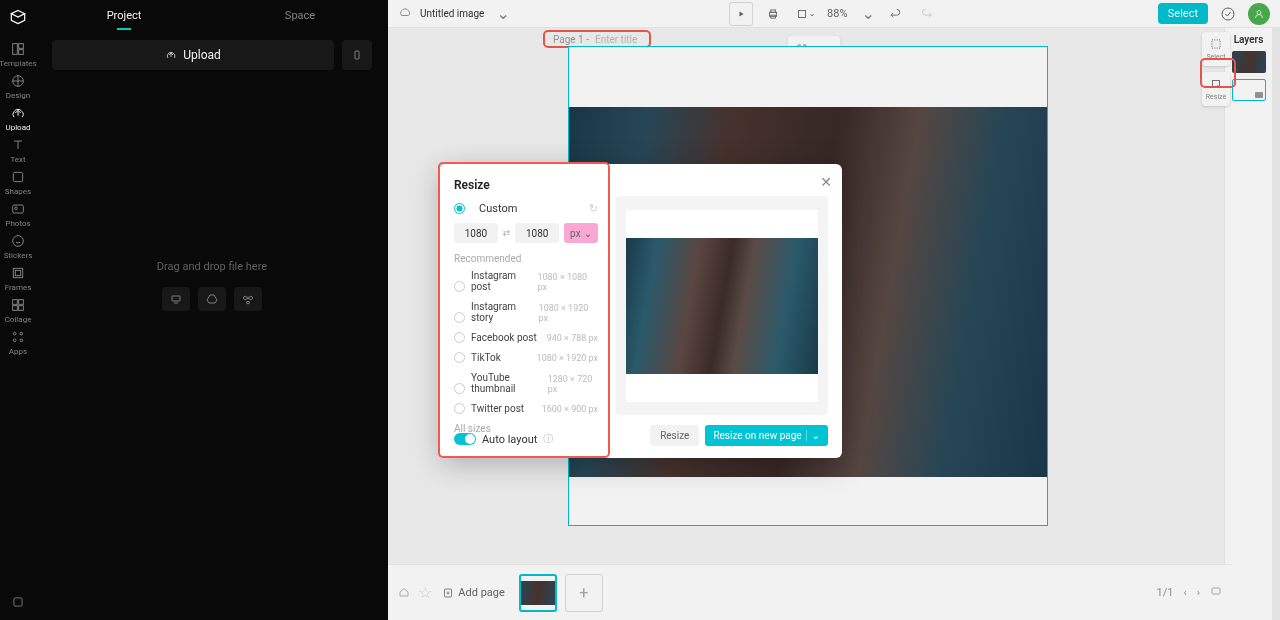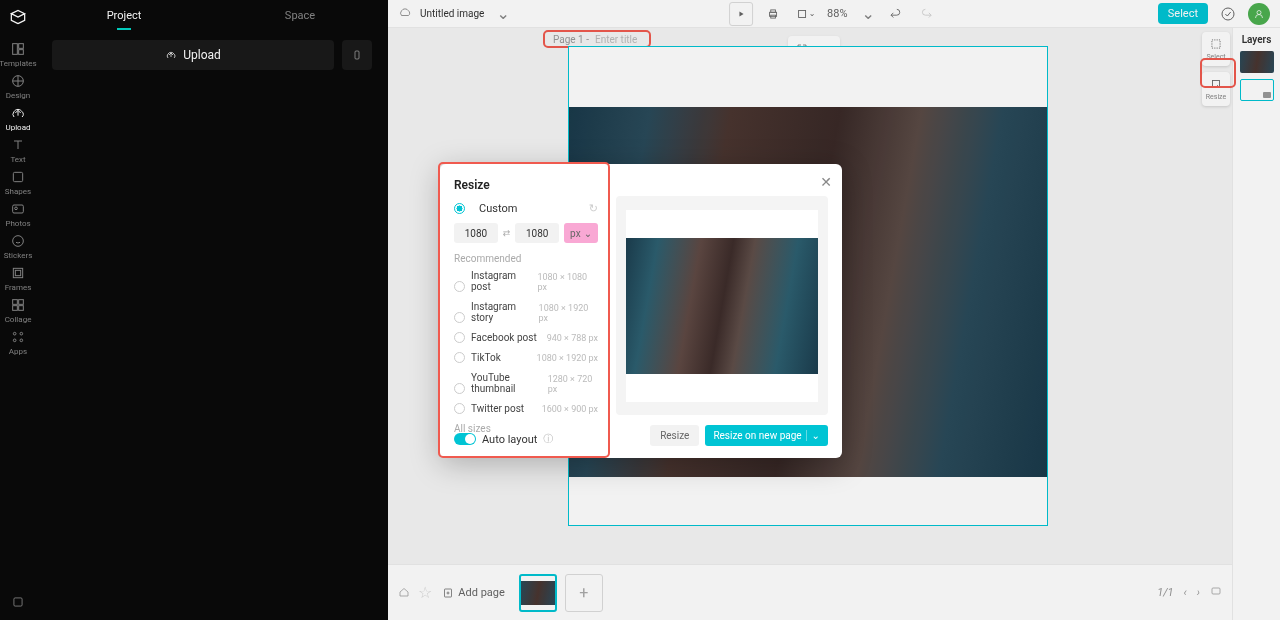--- a/index.html
+++ b/index.html
@@ -55,37 +55,37 @@
 .canvas-img { position: absolute; top: 60px; left: 0; right: 0; height: 370px; background: linear-gradient(100deg, #1a3a4a 0%, #2a4a5a 15%, #4a3530 30%, #3a2a28 50%, #5a4a45 65%, #2a4a5a 80%, #1a3a4a 100%); }
 
 
 .right-tools { position: absolute; right: 48px; top: 32px; width: 30px; display: flex; flex-direction: column; gap: 6px; z-index: 3; }
 .rt-item { width: 28px; background: #fff; border-radius: 4px; box-shadow: 0 1px 3px rgba(0,0,0,0.15); display: flex; flex-direction: column; align-items: center; justify-content: center; padding: 5px 0; cursor: pointer; gap: 2px; }
 .rt-item svg { width: 14px; height: 14px; color: #666; }
 .rt-label { font-size: 7px; color: #888; }
 .red-box-2 { position: absolute; right: 44px; top: 58px; width: 36px; height: 30px; border: 2px solid #f05a4f; border-radius: 5px; z-index: 6; }
 
 
-.layers-panel { position: absolute; right: 0; top: 28px; width: 48px; bottom: 0; background: #fff; border-left: 1px solid #eee; padding: 6px; display: flex; flex-direction: column; align-items: center; gap: 6px; }
+.layers-panel { position: absolute; right: 8px; top: 28px; width: 48px; bottom: 0; background: #fff; border-left: 1px solid #eee; padding: 6px; display: flex; flex-direction: column; align-items: center; gap: 6px; }
 .layers-title { font-size: 10px; font-weight: 600; color: #333; }
 .layer-thumb { width: 34px; height: 22px; border-radius: 2px; cursor: pointer; }
 .layer-thumb.img { background: linear-gradient(100deg, #2a4a5a, #4a3530, #2a4a5a); }
 .layer-thumb.blank { background: #fff; border: 1px solid #00c4d4; position: relative; }
 .layer-thumb.blank::after { content: ""; position: absolute; right: 2px; bottom: 2px; width: 8px; height: 6px; background: #999; border-radius: 1px; }
 
 
 .bottom-bar { position: absolute; left: 388px; right: 48px; bottom: 0; height: 56px; background: #fff; border-top: 1px solid #eee; display: flex; align-items: center; padding: 0 10px; gap: 10px; }
 .bb-left { display: flex; gap: 8px; color: #999; }
 .bb-addpage { display: flex; align-items: center; gap: 4px; color: #666; font-size: 11px; cursor: pointer; }
 .bb-thumbs { display: flex; gap: 8px; margin-left: 4px; }
 .bb-thumb { width: 38px; height: 38px; border: 1px solid #ddd; border-radius: 3px; cursor: pointer; background: #fff; display: flex; align-items: center; justify-content: center; }
 .bb-thumb.active { border: 2px solid #00c4d4; }
 .bb-thumb-img { width: 100%; height: 24px; background: linear-gradient(100deg, #2a4a5a, #4a3530, #2a4a5a); }
 .bb-thumb.add { color: #aaa; font-size: 16px; }
-.bb-right { margin-left: auto; display: flex; align-items: center; gap: 10px; color: #999; font-size: 11px; font-style: italic; }
+.bb-right { margin-left: auto; display: flex; align-items: center; gap: 10px; color: #999; font-size: 11px; }
 
 
 .modal-overlay { position: absolute; inset: 0; background: rgba(0,0,0,0.05); z-index: 10; }
 .modal { position: absolute; left: 440px; top: 164px; width: 402px; height: 294px; background: #fff; border-radius: 6px; box-shadow: 0 6px 30px rgba(0,0,0,0.25); z-index: 11; display: flex; }
 .modal-left { width: 170px; padding: 14px 12px 10px 14px; position: relative; }
 .red-box-3 { position: absolute; left: -2px; top: -2px; width: 172px; height: 296px; border: 2px solid #f05a4f; border-radius: 5px; pointer-events: none; }
 .modal-title { font-size: 12px; font-weight: 600; color: #222; margin-bottom: 10px; }
 .radio-row { display: flex; align-items: center; gap: 14px; font-size: 11px; color: #333; margin-bottom: 8px; }
 .radio { width: 11px; height: 11px; border-radius: 50%; border: 1px solid #ccc; flex-shrink: 0; }
 .radio.checked { border-color: #00c4d4; background: radial-gradient(circle, #00c4d4 45%, #fff 50%); }
@@ -216,20 +216,41 @@
           <path d="M12 16 L12 8 M8 12 L12 8 L16 12 M6 18 A6 6 0 0 1 6 10 A7 7 0 0 1 18 10 A5 5 0 0 1 18 18"></path>
         </svg>
       <span>Upload</span>
     </div>
     <div class="device-btn">
         <svg width="12" height="12" viewBox="0 0 24 24">
           <rect x="8" y="4" width="8" height="16" rx="2"></rect>
         </svg>
       </div>
   </div>
+  <div class="drop-area">
+    <div class="drop-text">Drag and drop file here</div>
+    <div class="drop-icons">
+      <div class="drop-icon">
+          <svg width="12" height="12" viewBox="0 0 24 24">
+            <rect x="4" y="6" width="16" height="10" rx="1"></rect>
+            <path d="M8 20 L16 20"></path>
+          </svg>
+        </div>
+      <div class="drop-icon">
+          <svg width="12" height="12" viewBox="0 0 24 24">
+            <path d="M8 4 L16 4 L22 14 L18 20 L6 20 L2 14 Z"></path>
+          </svg>
+        </div>
+      <div class="drop-icon">
+          <svg width="12" height="12" viewBox="0 0 24 24">
+            <path d="M6 6 L12 10 L6 14 L2 10 Z M18 6 L22 10 L18 14 L12 10 Z M12 16 L16 19 L12 22 L8 19 Z"></path>
+          </svg>
+        </div>
+    </div>
+  </div>
 </div>
 
 <div class="top-bar">
   <div class="tb-left">
     <span class="tb-cloud"><svg width="14" height="14" viewBox="0 0 24 24">
           <path d="M6 18 A6 6 0 0 1 6 10 A7 7 0 0 1 18 10 A5 5 0 0 1 18 18 Z"></path>
         </svg></span>
     <span class="tb-title">Untitled image</span>
     <span class="tb-chev">⌄</span>
   </div>

